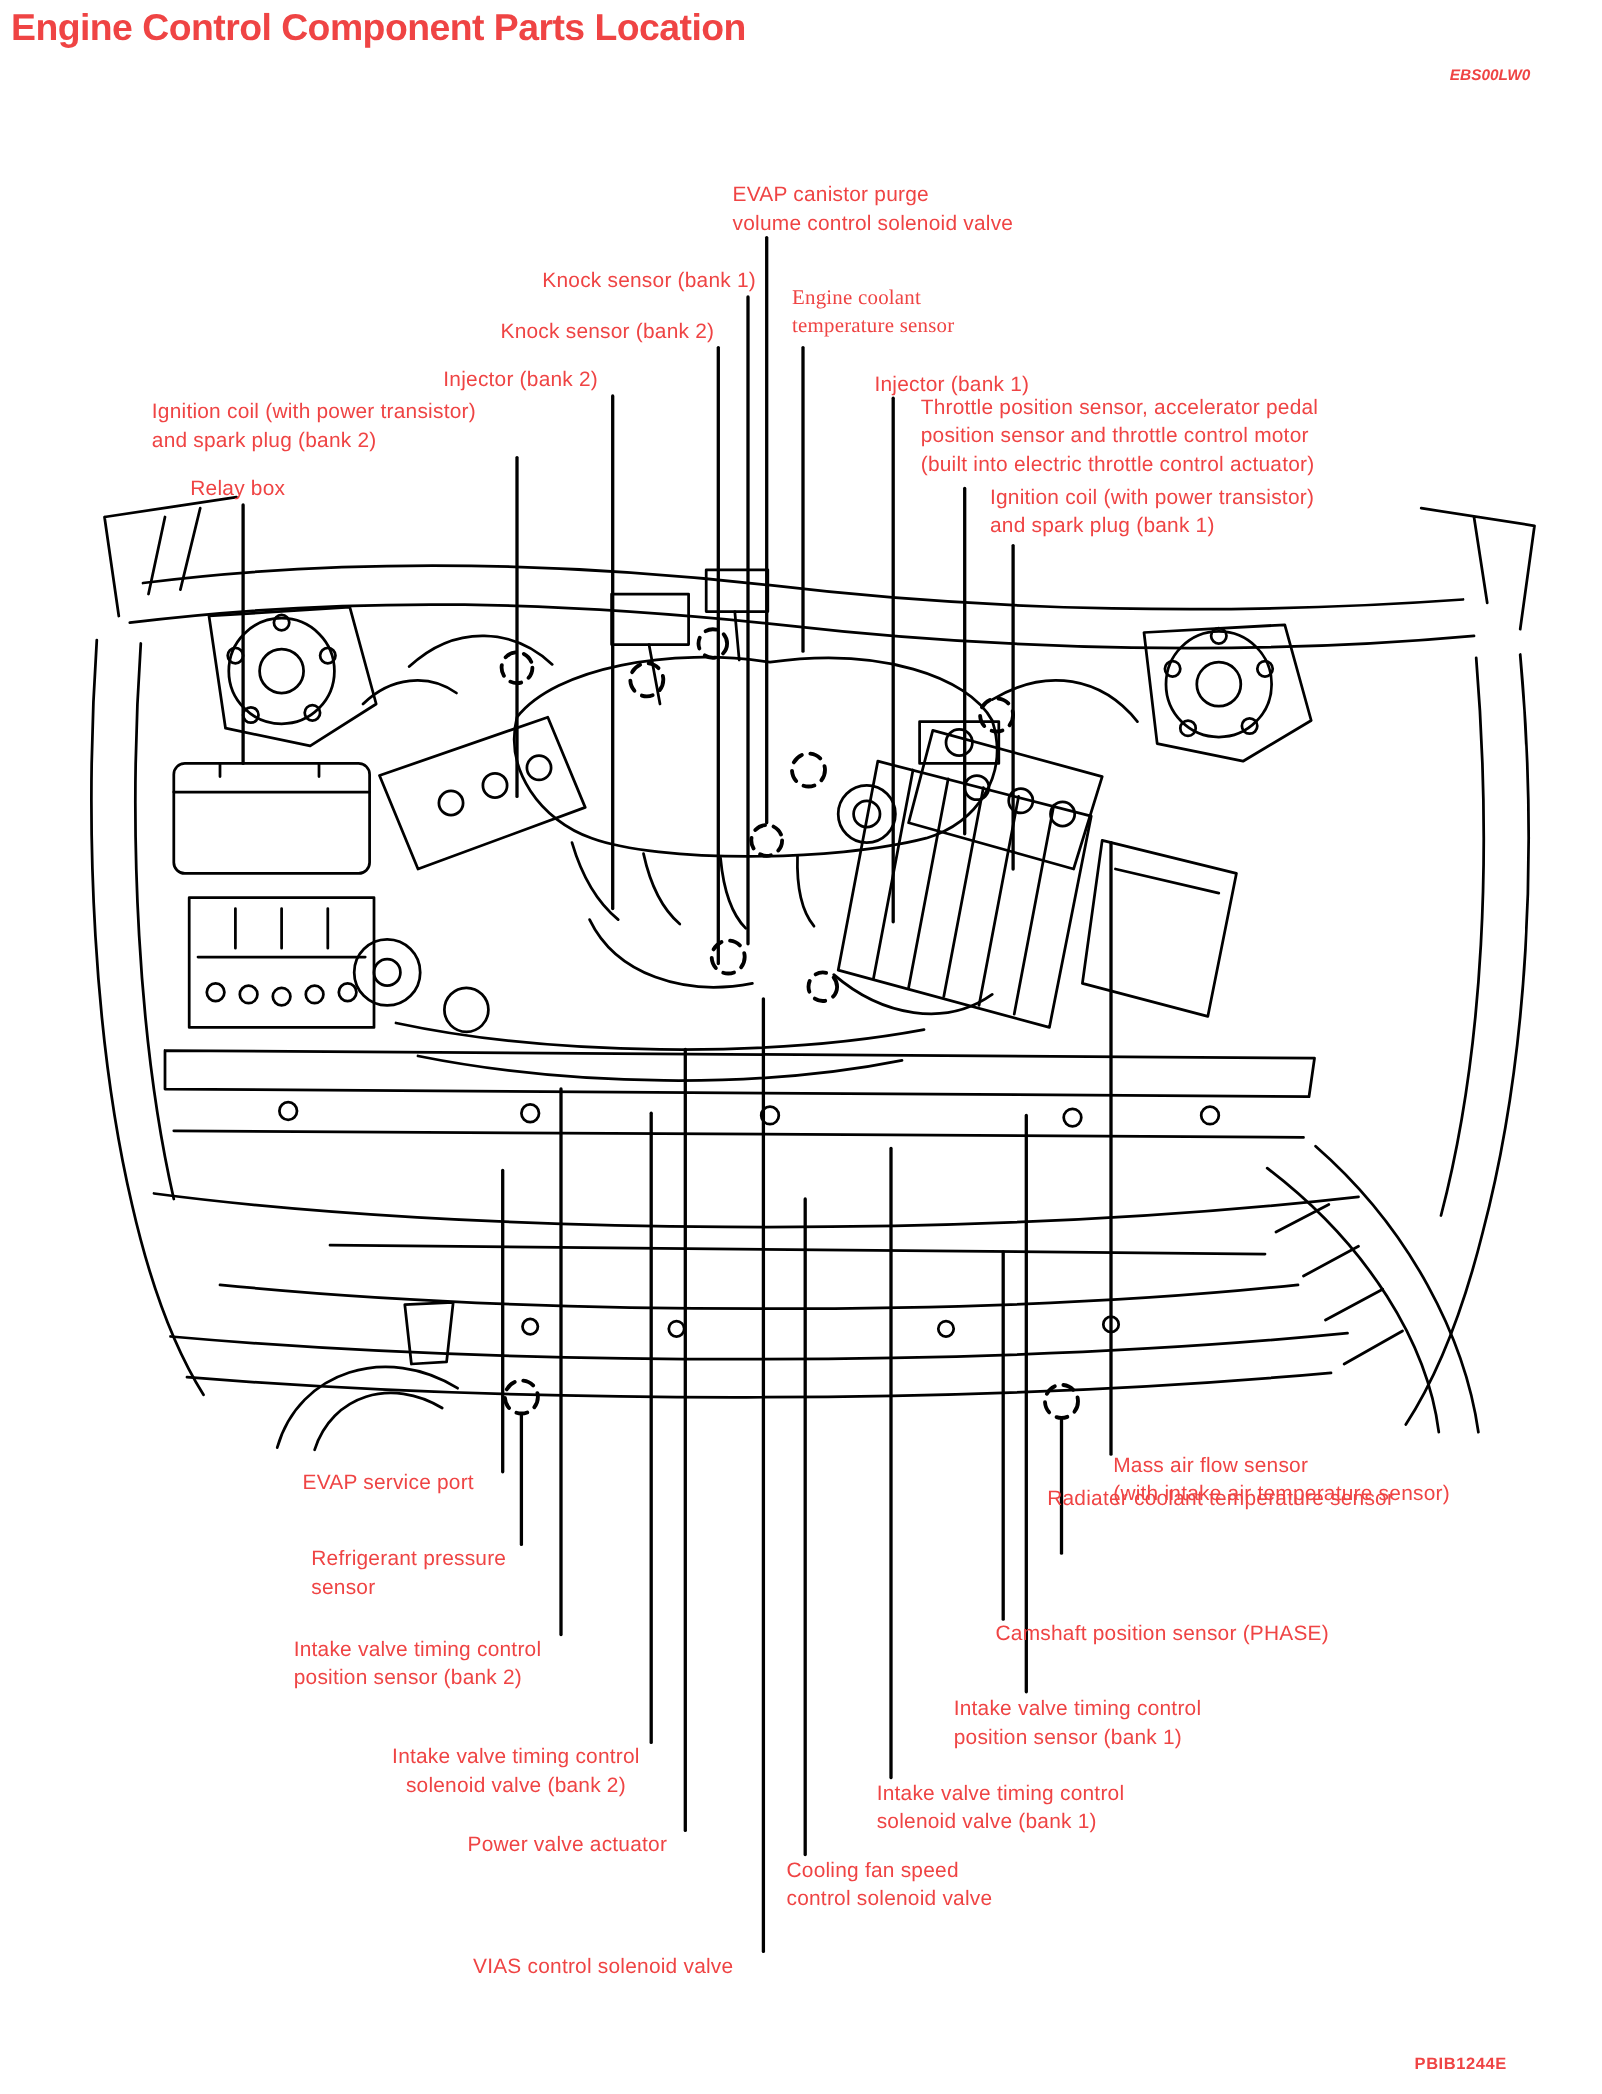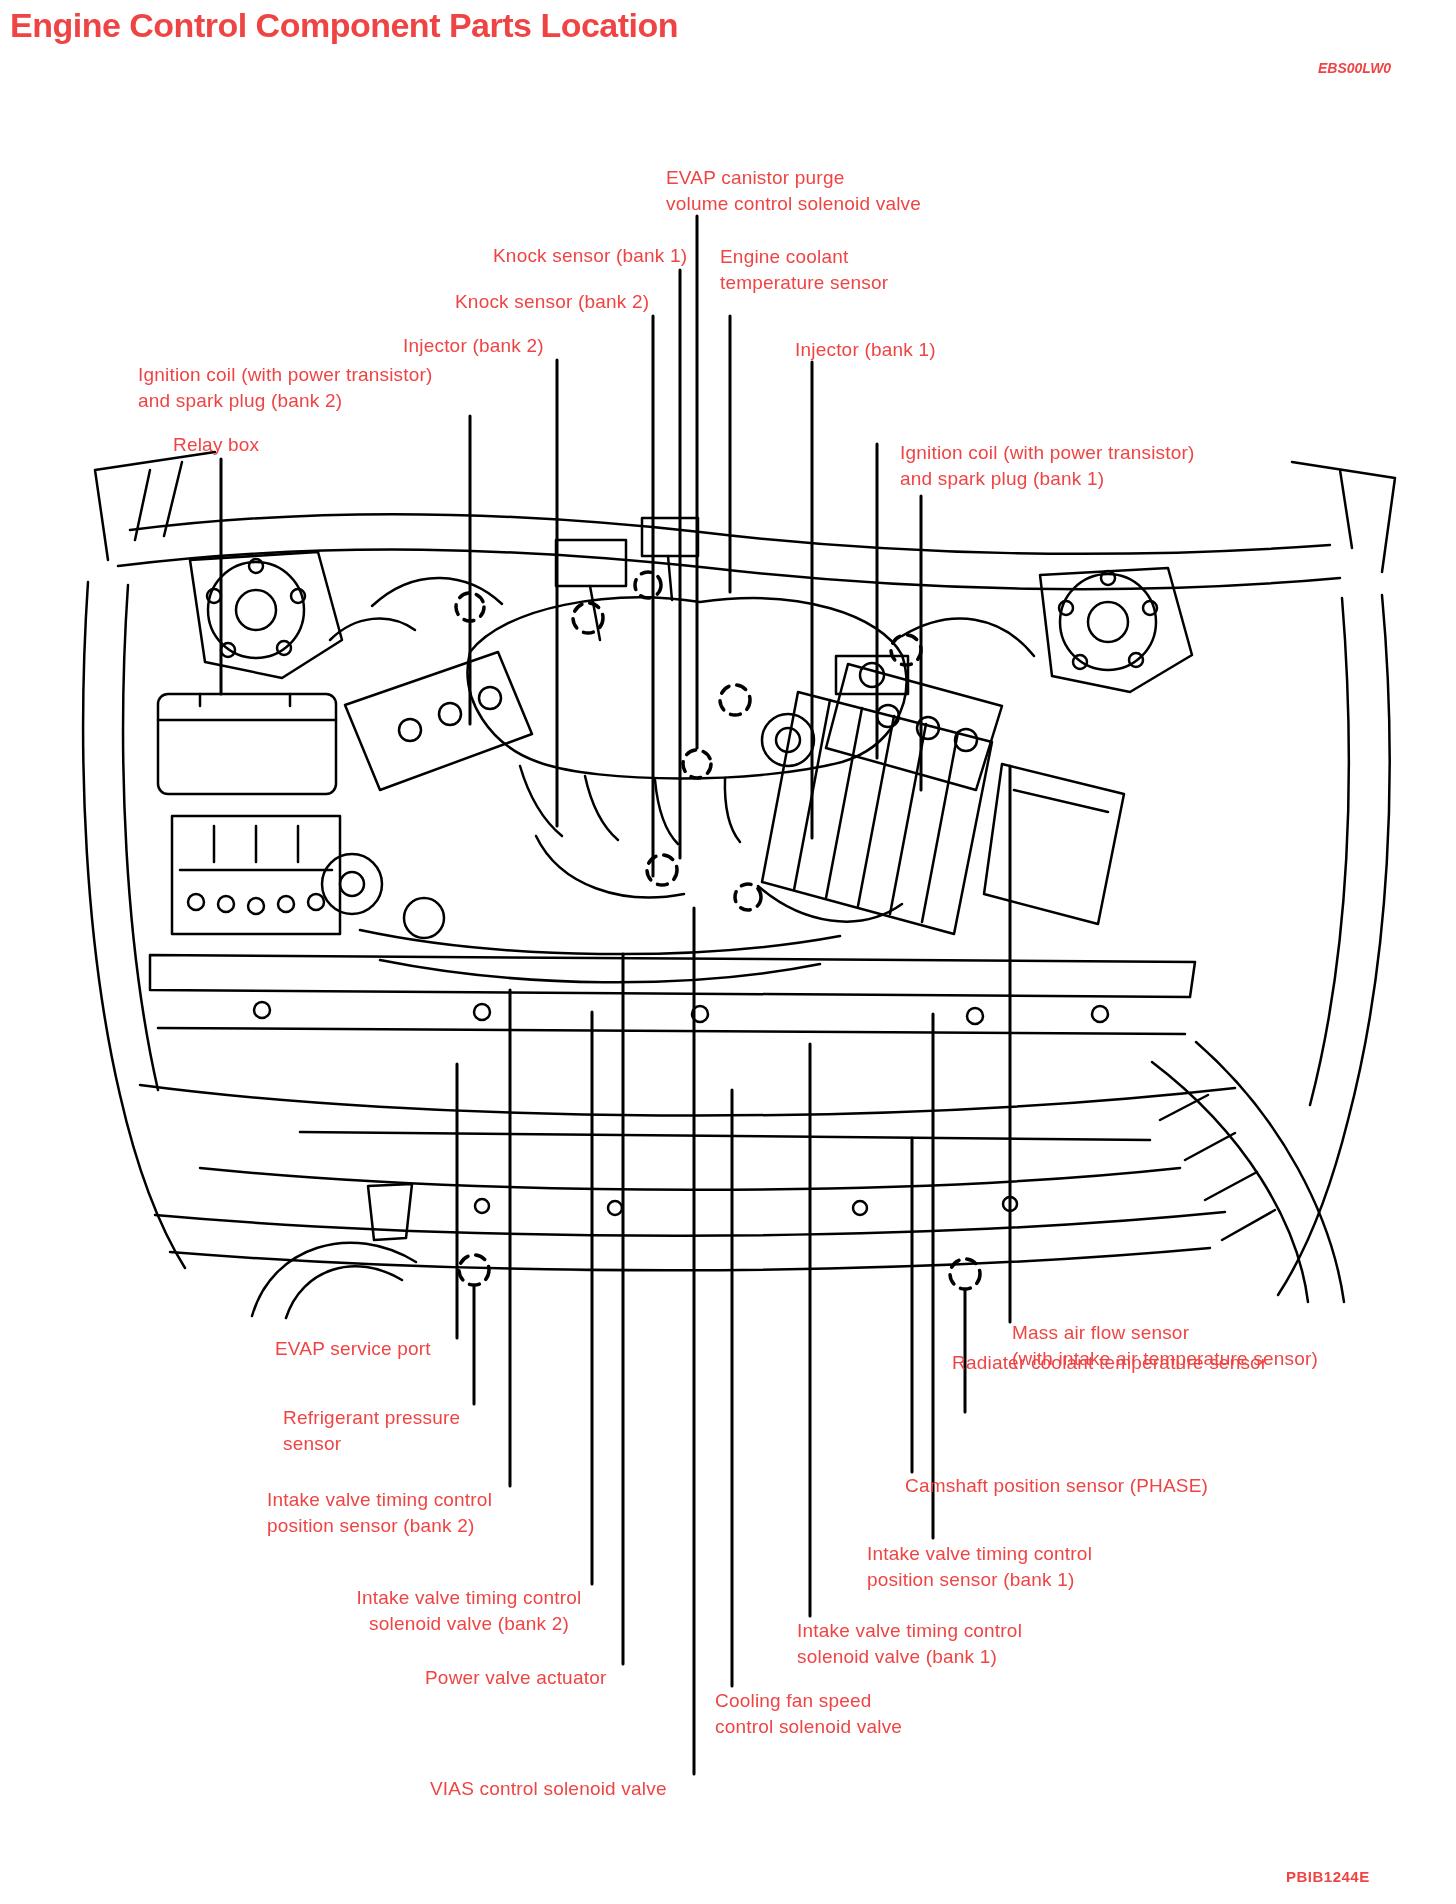--- a/index.html
+++ b/index.html
@@ -201,23 +201,26 @@
   </svg>
 
   <div class="lbl" style="left:666px;  top:165px;  width:320px;">EVAP canistor purge
 volume control solenoid valve</div>
   <div class="lbl al-r" style="left:493px;  top:243px;  width:196px;">Knock sensor (bank 1)</div>
   <div class="lbl al-r" style="left:455px;  top:289px;  width:196px;">Knock sensor (bank 2)</div>
   <div class="lbl al-r" style="left:403px;  top:333px;  width:158px;">Injector (bank 2)</div>
   <div class="lbl" style="left:138px;  top:362px;  width:370px;">Ignition coil (with power transistor)
 and spark plug (bank 2)</div>
   <div class="lbl" style="left:173px;  top:432px;  width:110px;">Relay box</div>
-  <div class="lbl" style="left:720px;  top:244px;  width:210px;">Engine coolant
+  <div class="lbl" style="left:720px;  top:258px;  width:210px;font-family:Liberation Serif, serif;">Engine coolant
 temperature sensor</div>
   <div class="lbl" style="left:795px;  top:337px;  width:175px;">Injector (bank 1)</div>
+  <div class="lbl" style="left:837px;  top:358px;  width:445px;">Throttle position sensor, accelerator pedal
+position sensor and throttle control motor
+(built into electric throttle control actuator)</div>
   <div class="lbl" style="left:900px;  top:440px;  width:370px;">Ignition coil (with power transistor)
 and spark plug (bank 1)</div>
   <div class="lbl" style="left:275px;  top:1336px; width:200px;">EVAP service port</div>
   <div class="lbl" style="left:283px;  top:1405px; width:230px;">Refrigerant pressure
 sensor</div>
   <div class="lbl" style="left:267px;  top:1487px; width:280px;">Intake valve timing control
 position sensor (bank 2)</div>
   <div class="lbl al-c" style="left:333px;  top:1585px; width:272px;">Intake valve timing control
 solenoid valve (bank 2)</div>
   <div class="lbl" style="left:425px;  top:1665px; width:215px;">Power valve actuator</div>

